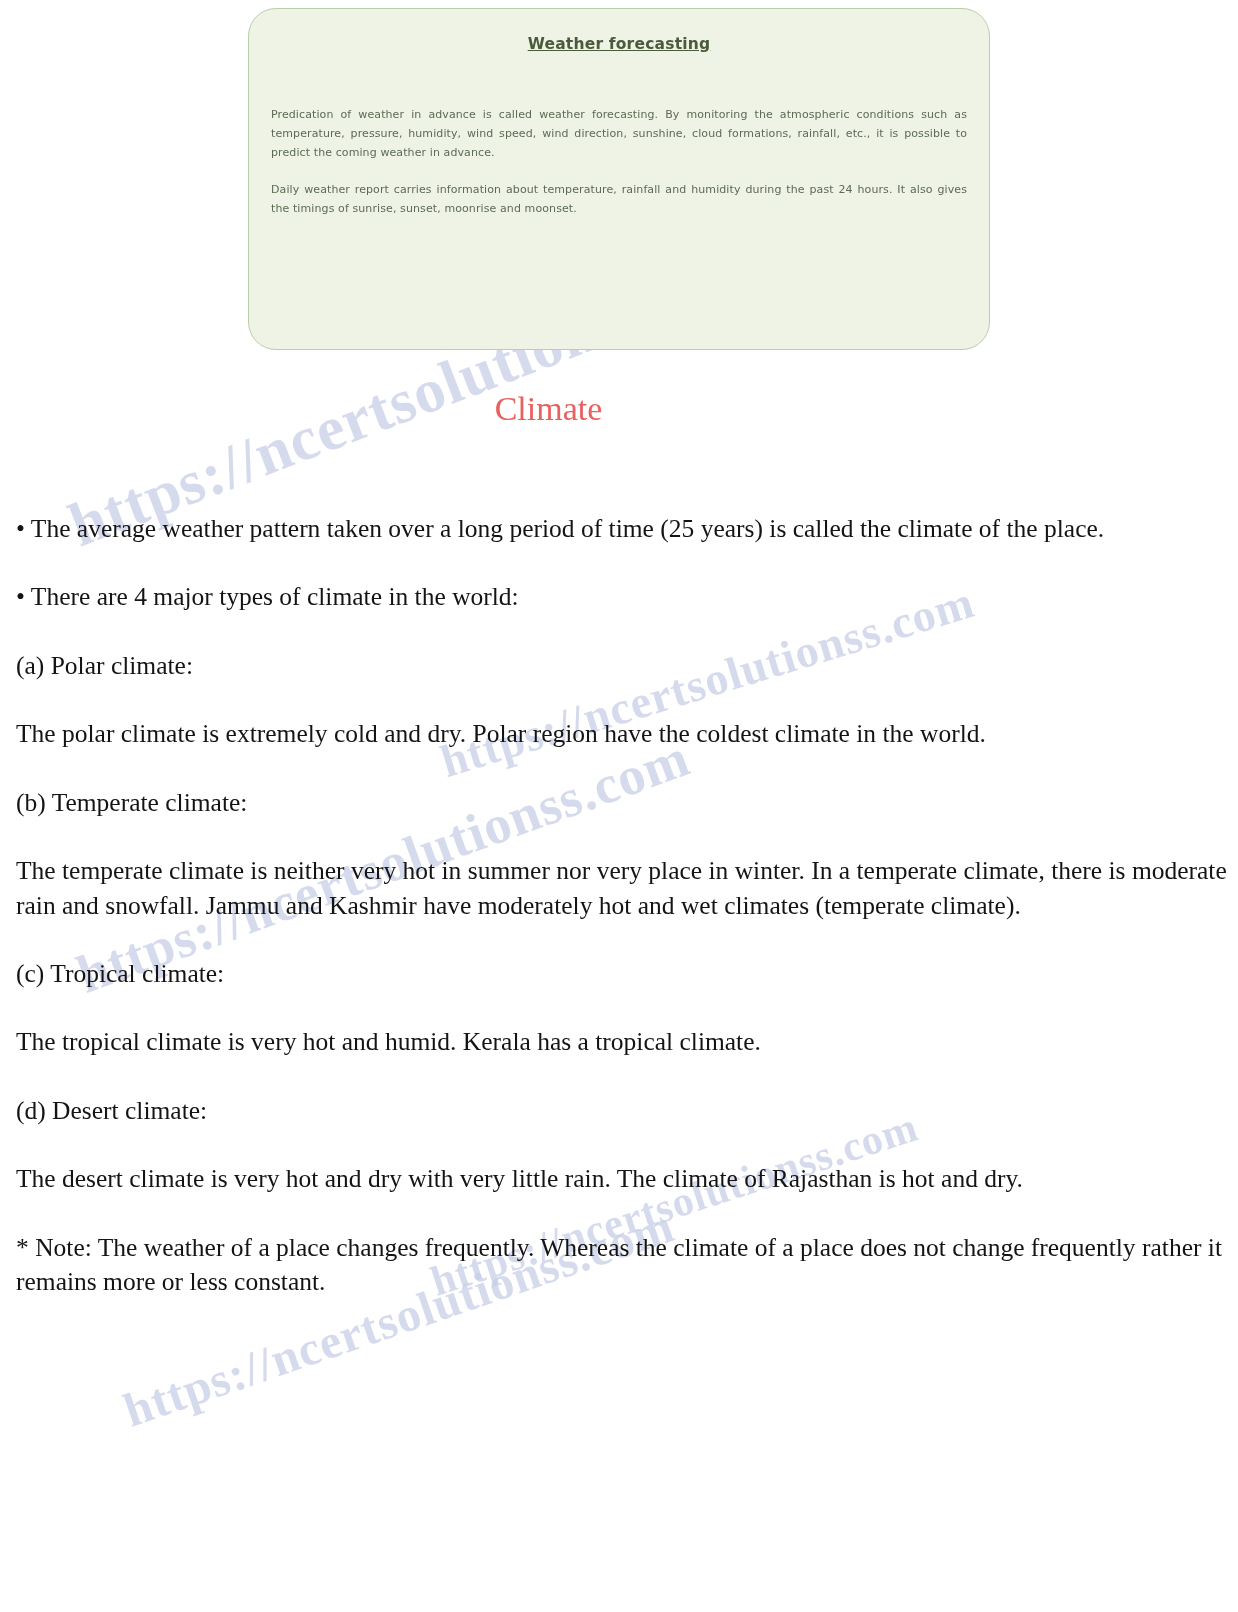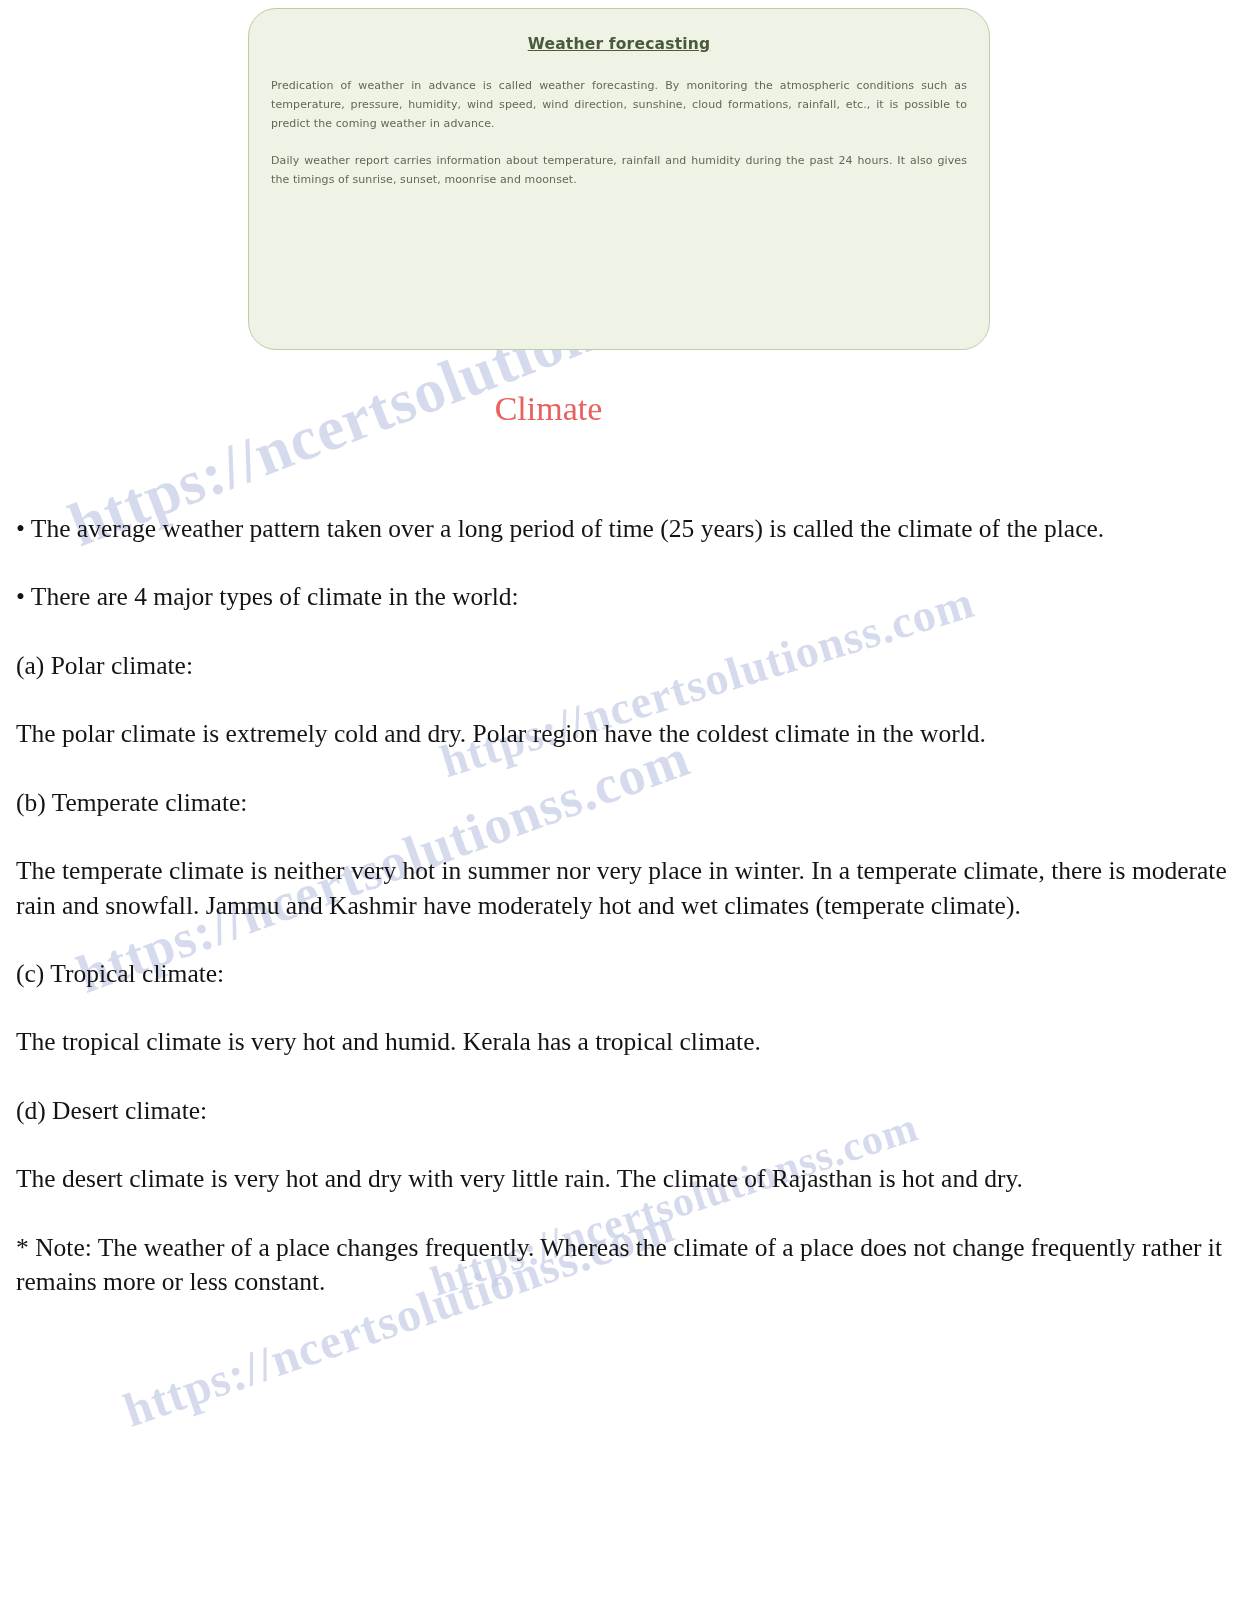--- a/index.html
+++ b/index.html
@@ -73,21 +73,21 @@
     padding: 26px 22px 18px 22px;
     z-index: 3;
   }
   .callout-title {
     text-align: center;
     font-family: "DejaVu Sans", sans-serif;
     font-size: 15.5px;
     font-weight: bold;
     color: #4a5a3a;
     text-decoration: underline;
-    margin-bottom: 24px;
+    margin-bottom: 53px;
     letter-spacing: 0.2px;
   }
   .callout p {
     margin: 0 0 18px 0;
     font-family: "DejaVu Sans", sans-serif;
     font-size: 11px;
     line-height: 1.72;
     color: #5d6b53;
     text-align: justify;
     letter-spacing: 0.1px;

